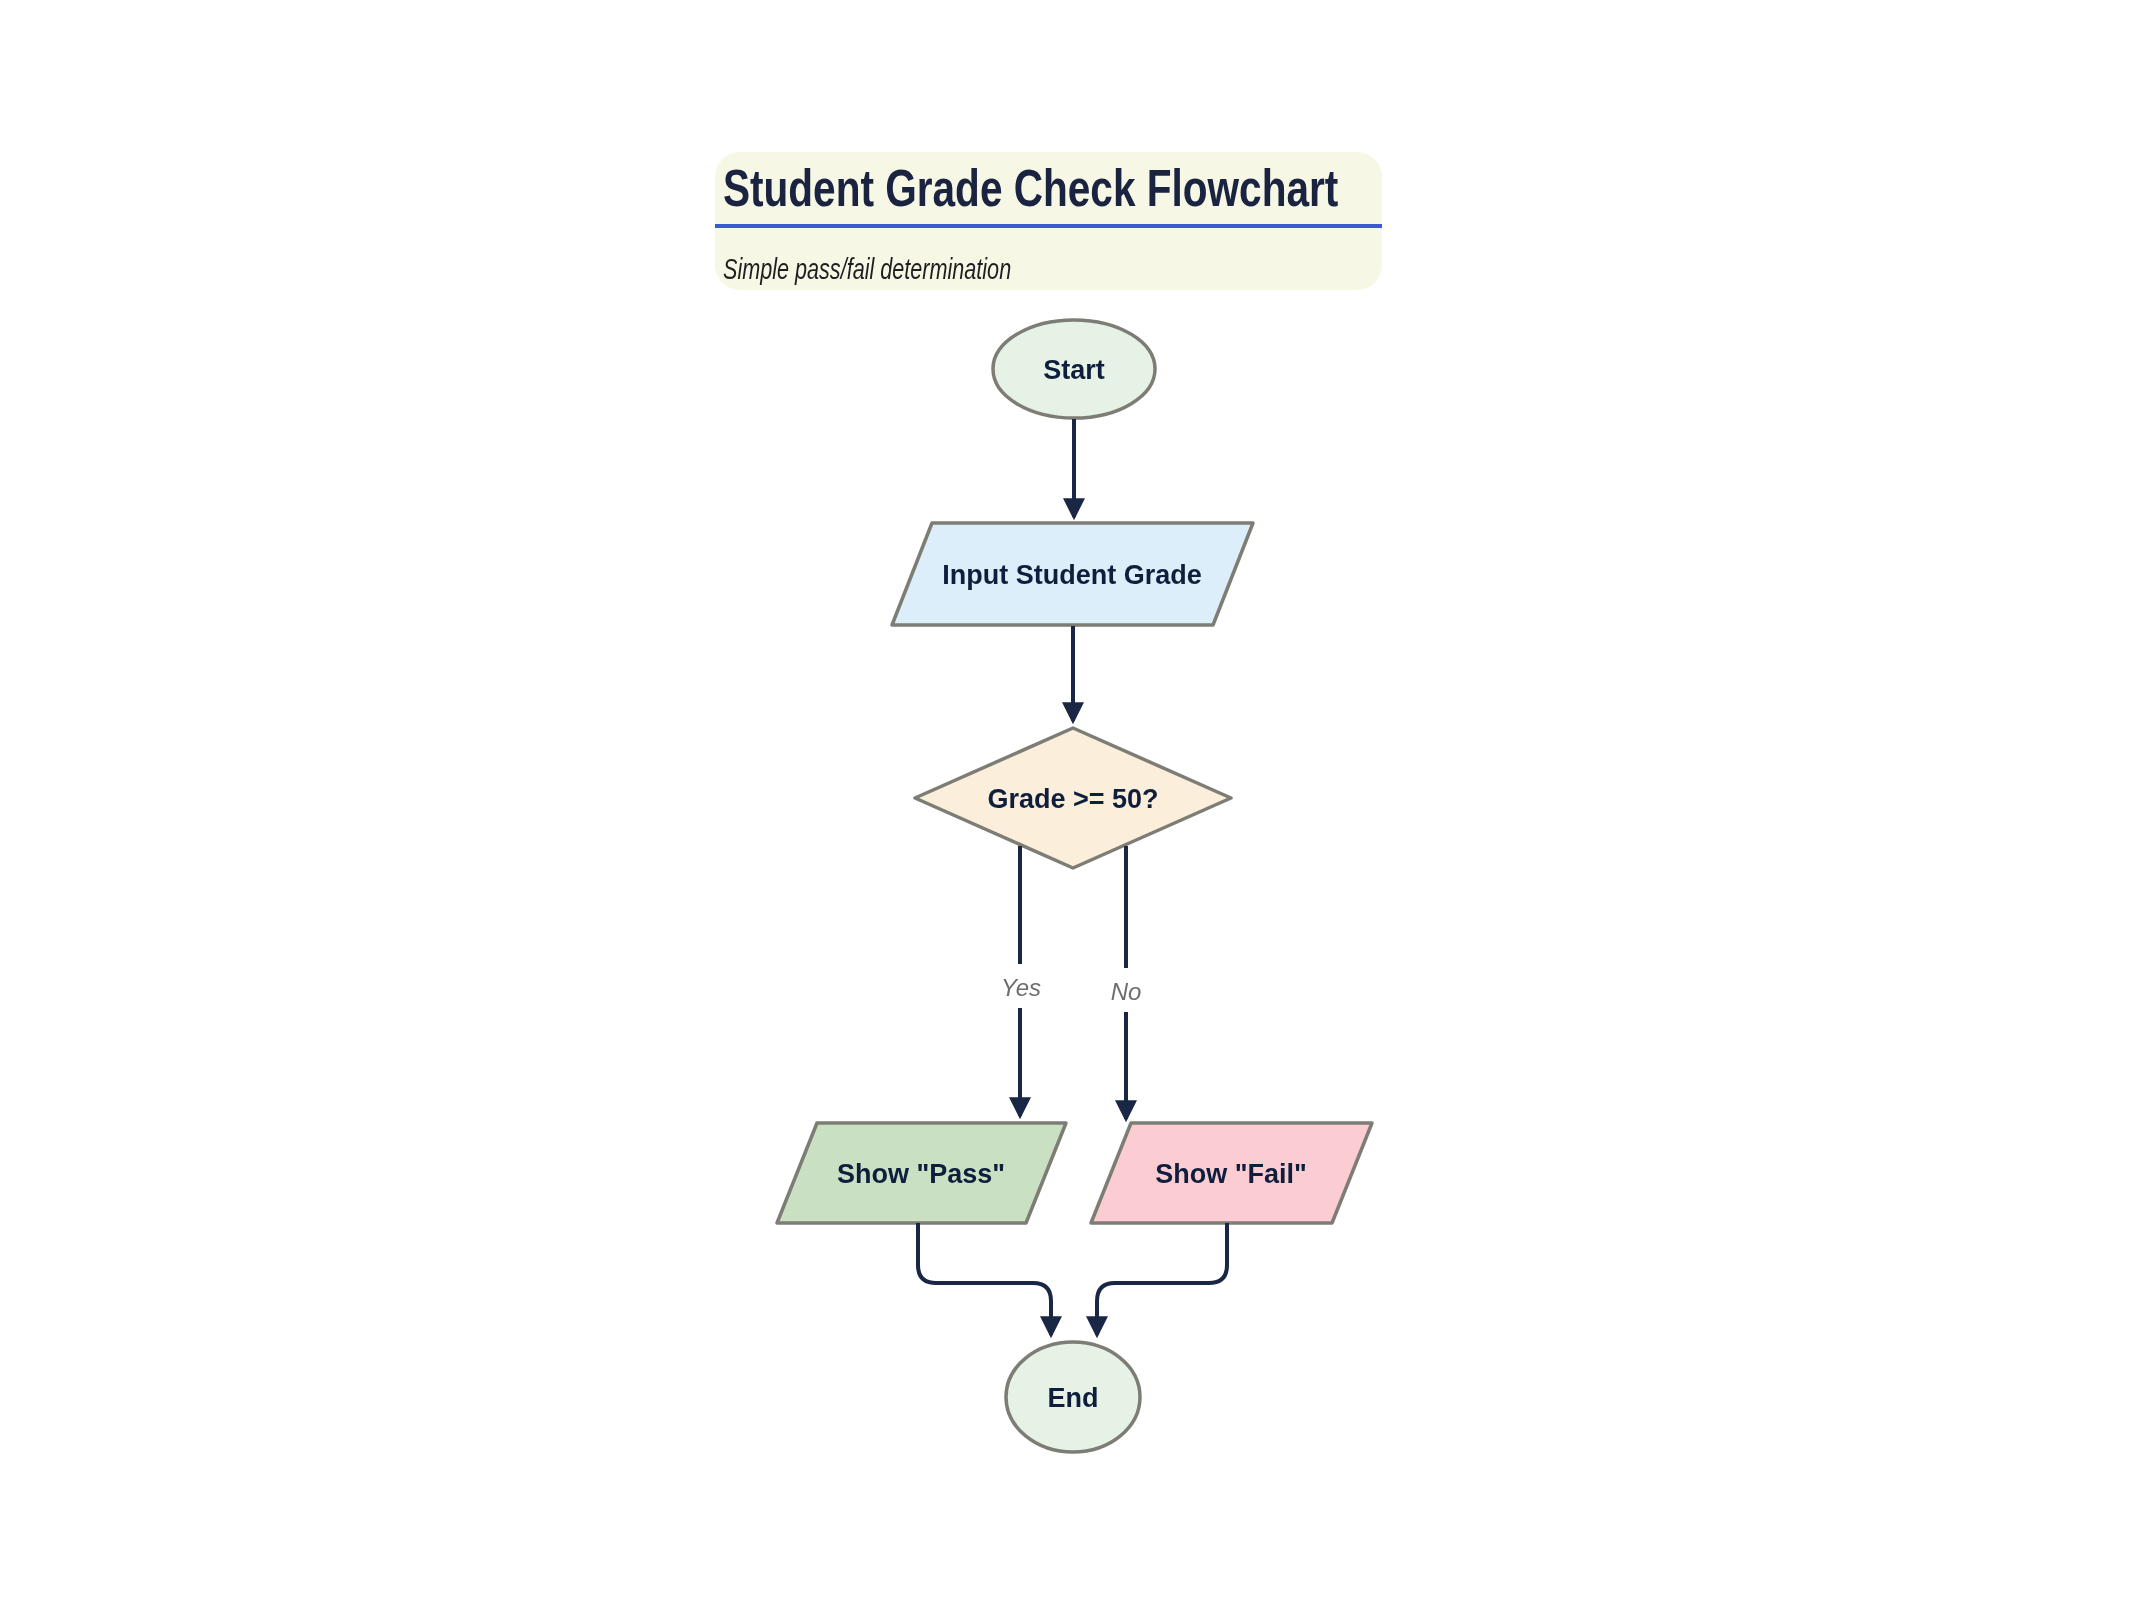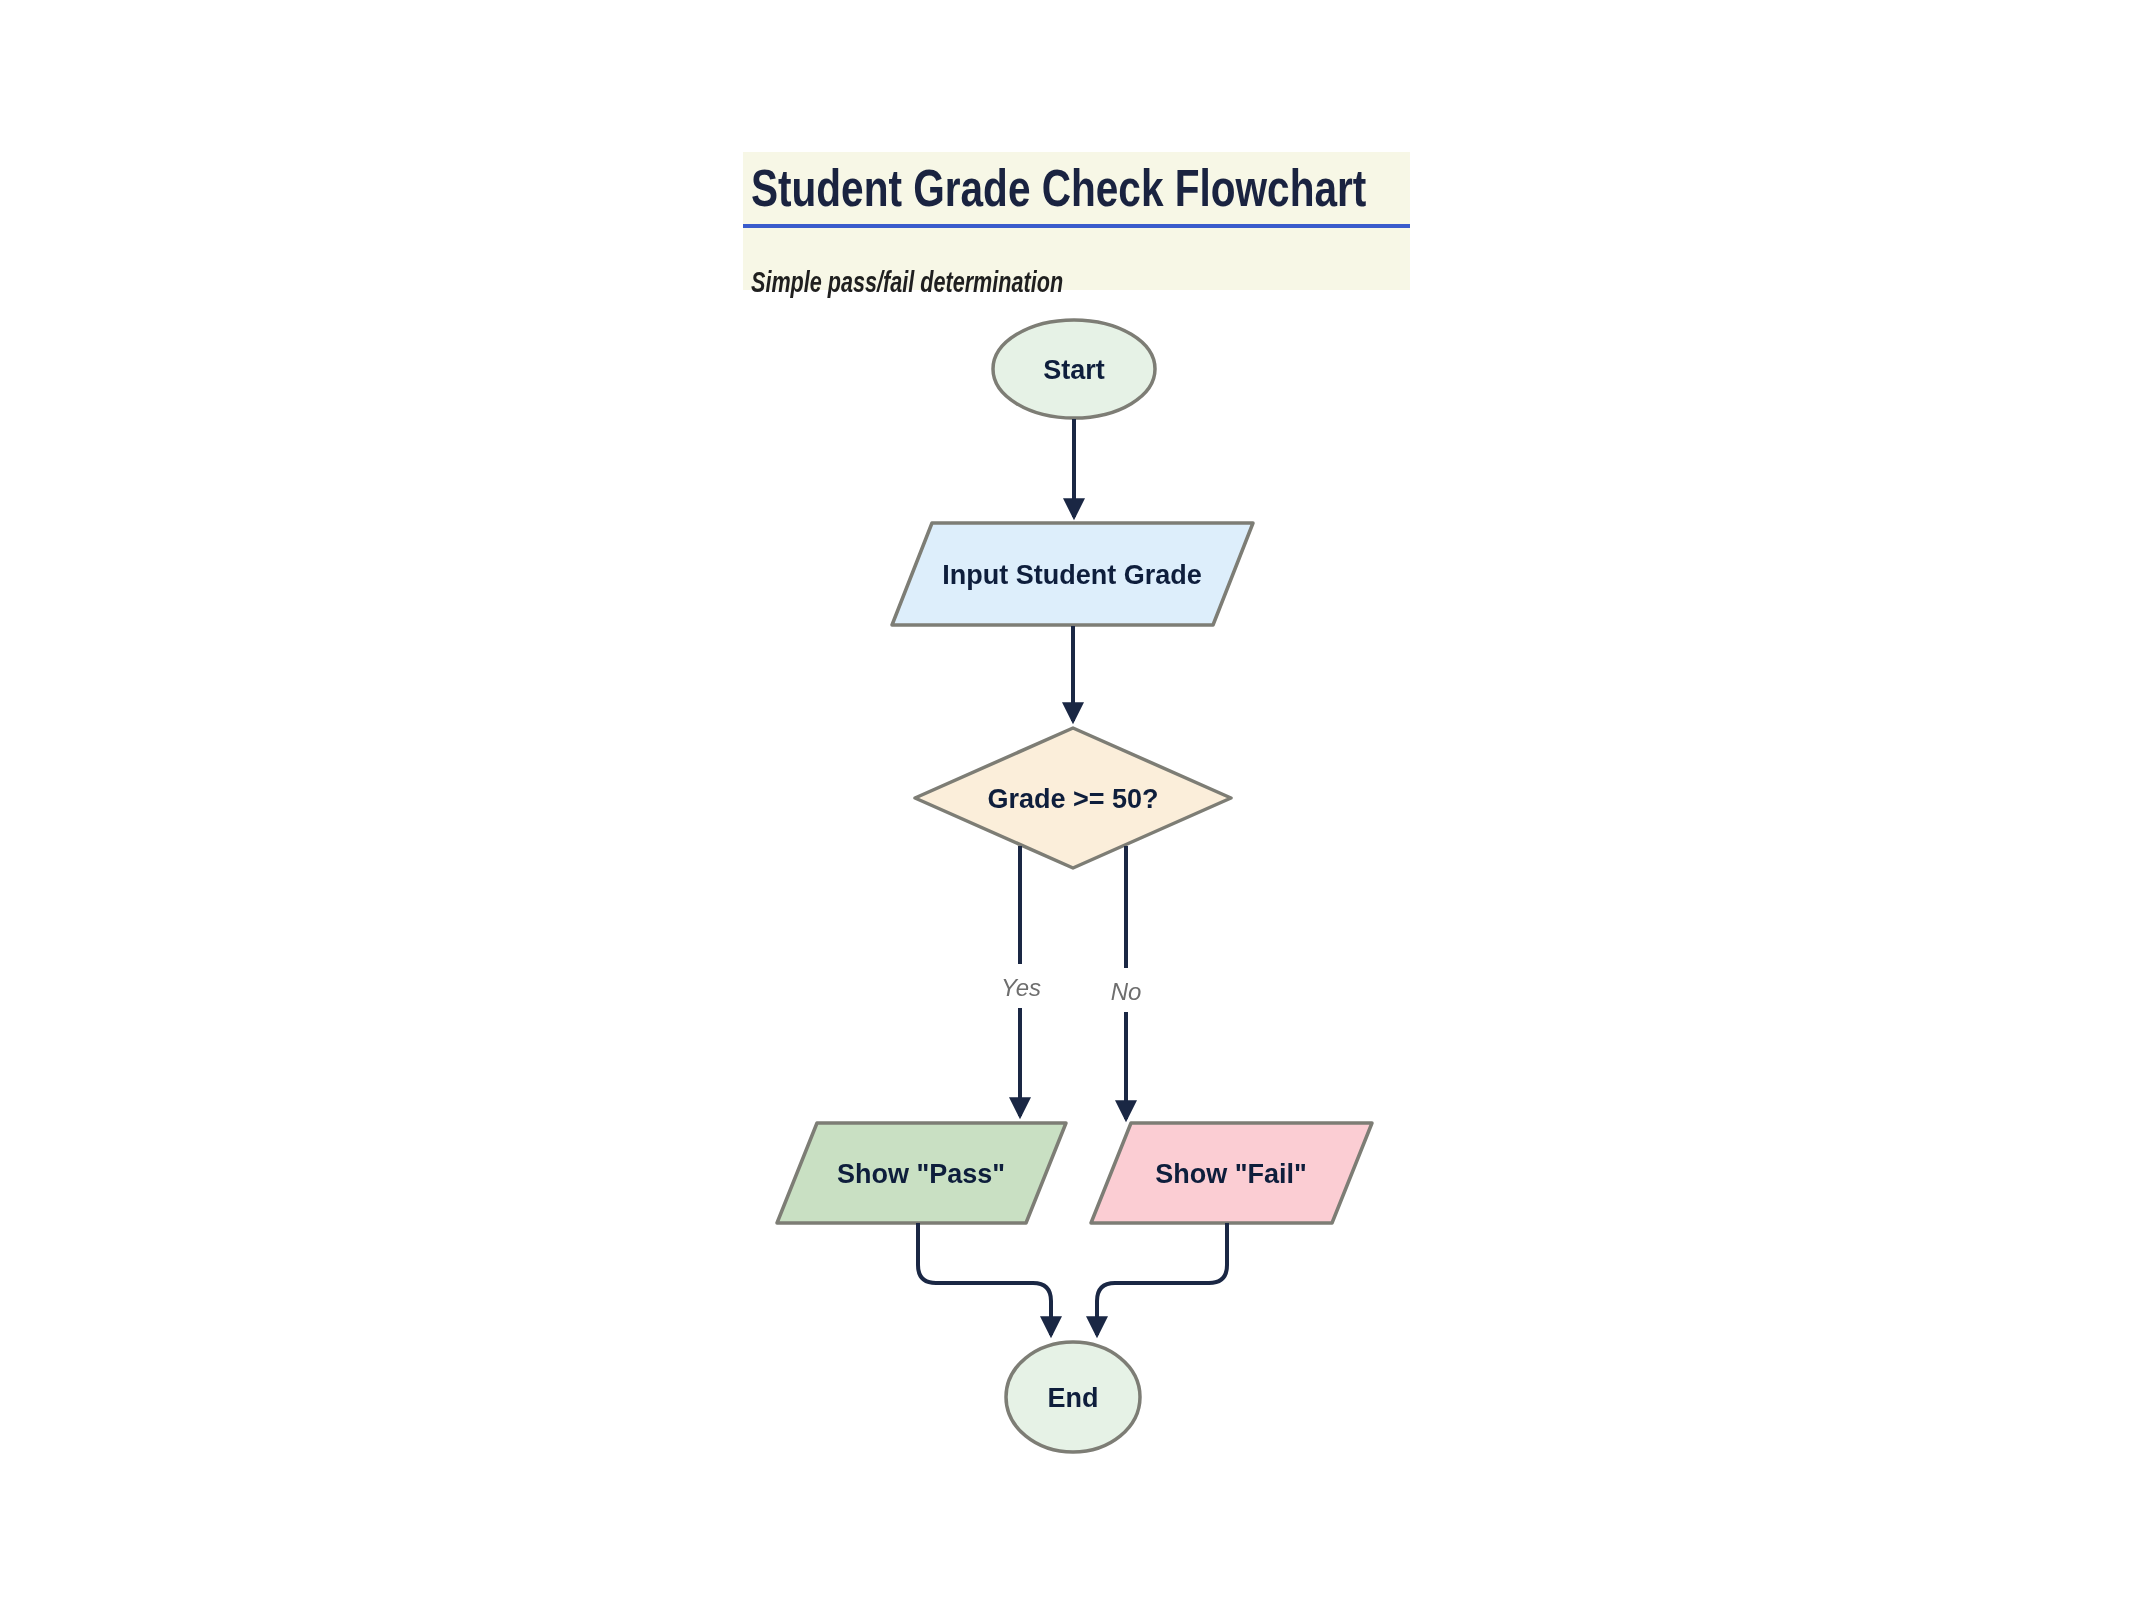--- a/index.html
+++ b/index.html
@@ -11,48 +11,48 @@
   #stage {
     position: relative;
     width: 2140px;
     height: 1605px;
     background: var(--page-bg, #ffffff);
     overflow: hidden;
   }
   
   .diagram-header {
     position: absolute;
-    left: 743px;
+    left: 715px;
     top: 152px;
     width: 667px;
     height: 138px;
     background: var(--header-bg, #f7f7e6);
     box-sizing: border-box;
+    border-radius: 25px;
   }
   .title-row {
     height: 76px;
     border-bottom: 4px solid var(--accent, #3a5ccc);
     display: flex;
     align-items: flex-end;
     padding: 0 0 10px 8px;
     box-sizing: border-box;
   }
   .title-text {
     display: inline-block;
     font-size: 52px;
     font-weight: bold;
     line-height: 1;
     color: var(--title-text, #1a2340);
     transform: scaleX(0.78);
     transform-origin: left bottom;
     white-space: nowrap;
   }
   .subtitle-row {
-    padding: 39px 0 0 8px;
-    font-weight: bold;
+    padding: 26px 0 0 8px;
   }
   .subtitle-text {
     display: inline-block;
     font-size: 30px;
     font-style: italic;
     line-height: 1;
     color: var(--subtitle-text, #1f1f1f);
     transform: scaleX(0.72);
     transform-origin: left center;
     white-space: nowrap;

